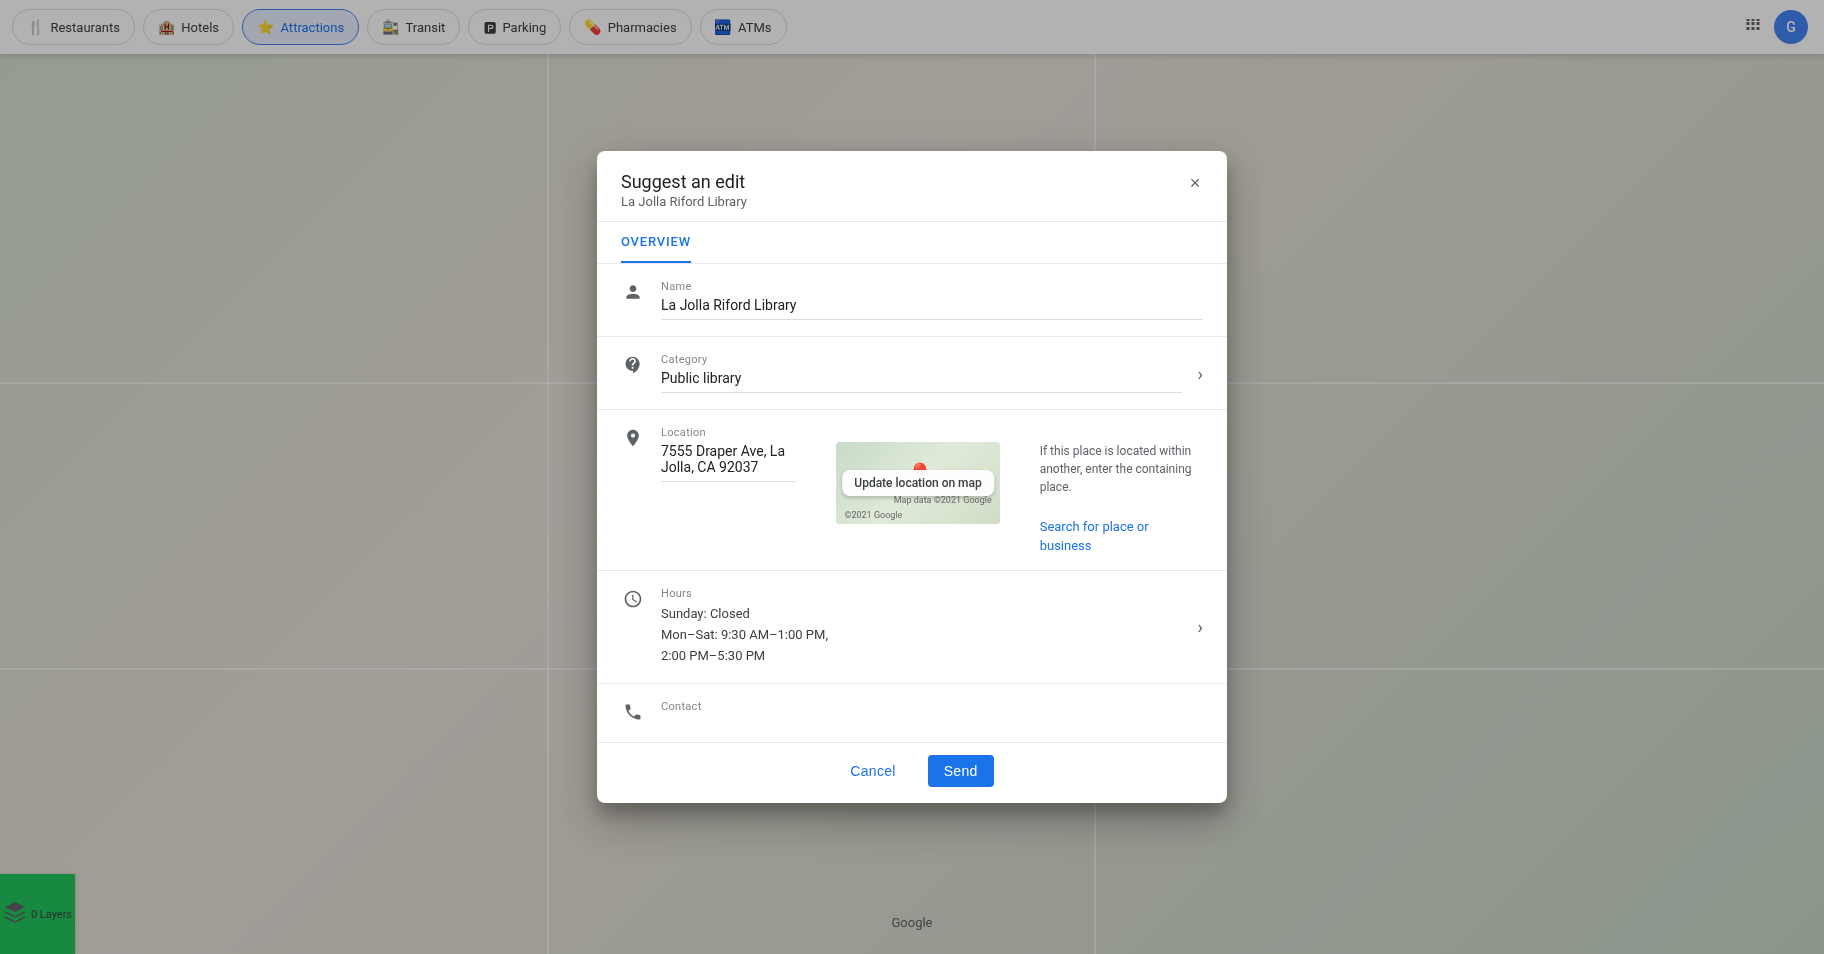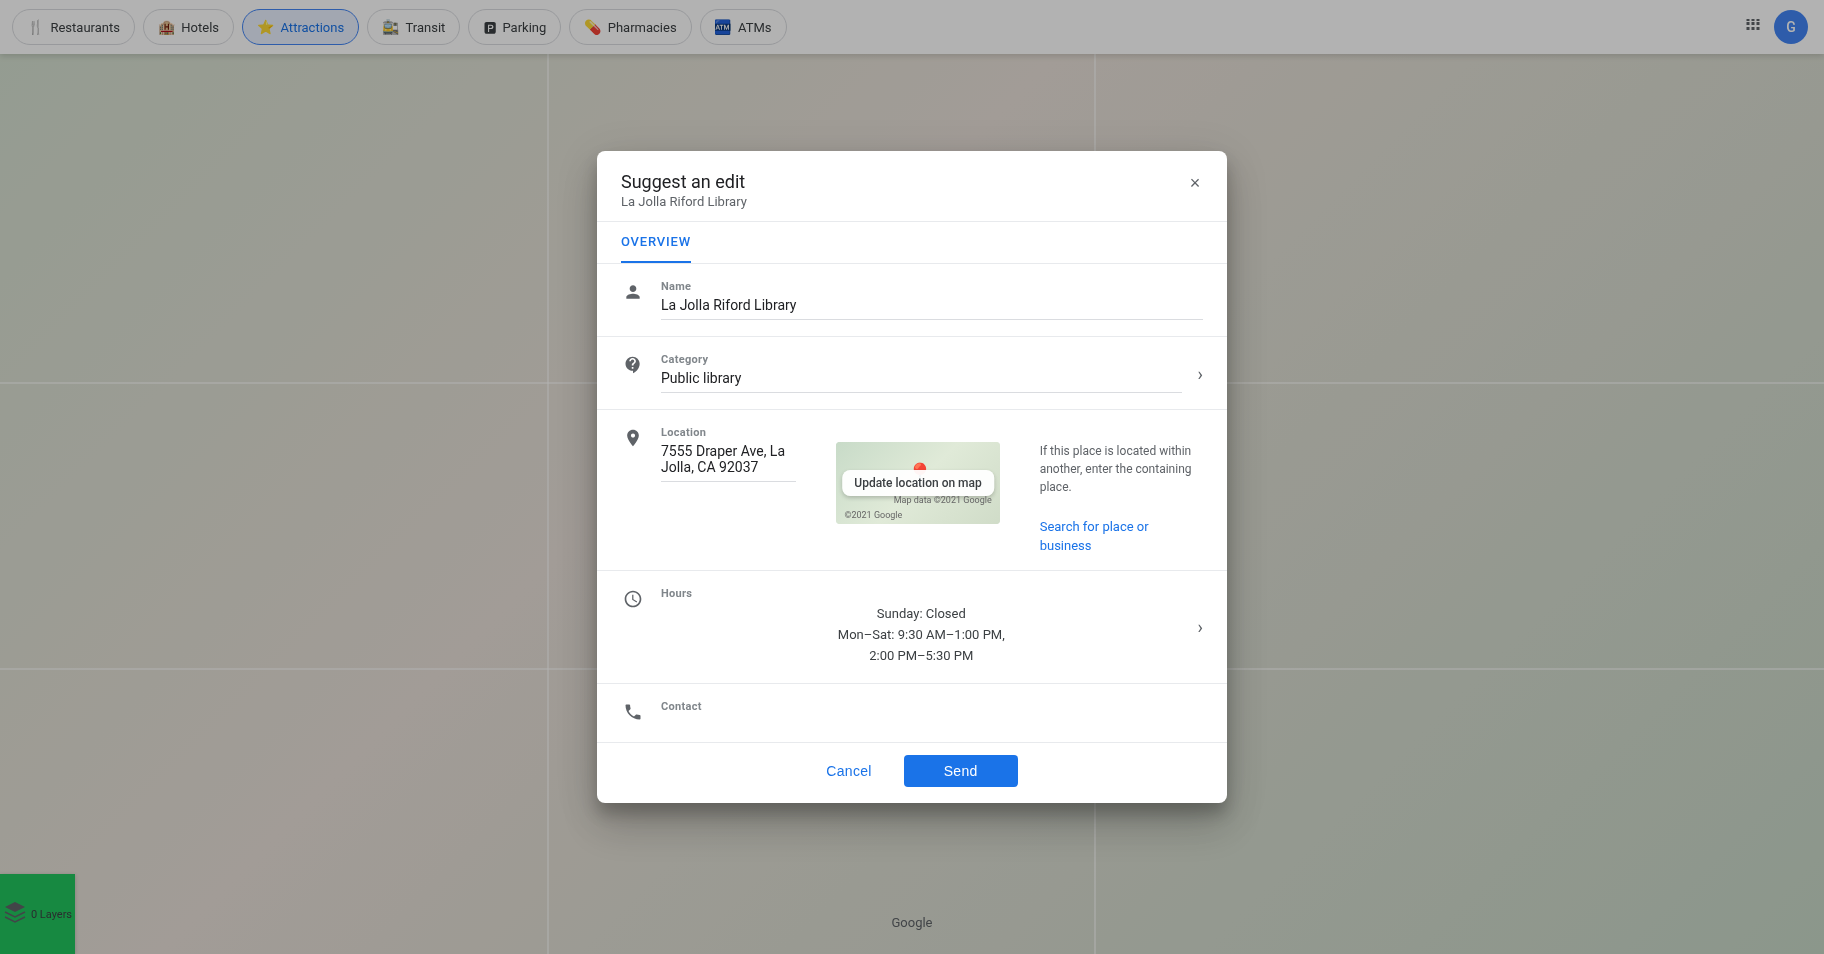--- a/index.html
+++ b/index.html
@@ -228,21 +228,21 @@
       margin-top: 2px;
     }
 
     .field-content {
       flex: 1;
     }
 
     .field-label {
       font-size: 11px;
       color: #80868b;
-      font-weight: 700;
+      font-weight: 400;
       text-transform: none;
       margin-bottom: 4px;
       letter-spacing: 0.3px;
     }
 
     .field-value {
       font-size: 14px;
       color: #202124;
       border-bottom: 1px solid #dadce0;
       padding-bottom: 6px;
@@ -313,21 +313,20 @@
       color: #1a73e8;
       cursor: pointer;
       text-decoration: none;
     }
 
     
     .hours-row {
       font-size: 13px;
       color: #3c4043;
       line-height: 1.6;
-      text-align: center;
     }
 
     
     .modal-footer {
       padding: 12px 24px 16px;
       display: flex;
       justify-content: center;
       gap: 12px;
       border-top: 1px solid #e8eaed;
     }
@@ -338,21 +337,21 @@
       background: none;
       color: #1a73e8;
       font-size: 14px;
       font-weight: 500;
       border-radius: 4px;
       cursor: pointer;
       letter-spacing: 0.3px;
     }
 
     .btn-send {
-      padding: 8px 40px;
+      padding: 8px 16px;
       border: none;
       background: #1a73e8;
       color: #fff;
       font-size: 14px;
       font-weight: 500;
       border-radius: 4px;
       cursor: pointer;
       letter-spacing: 0.3px;
     }
 

